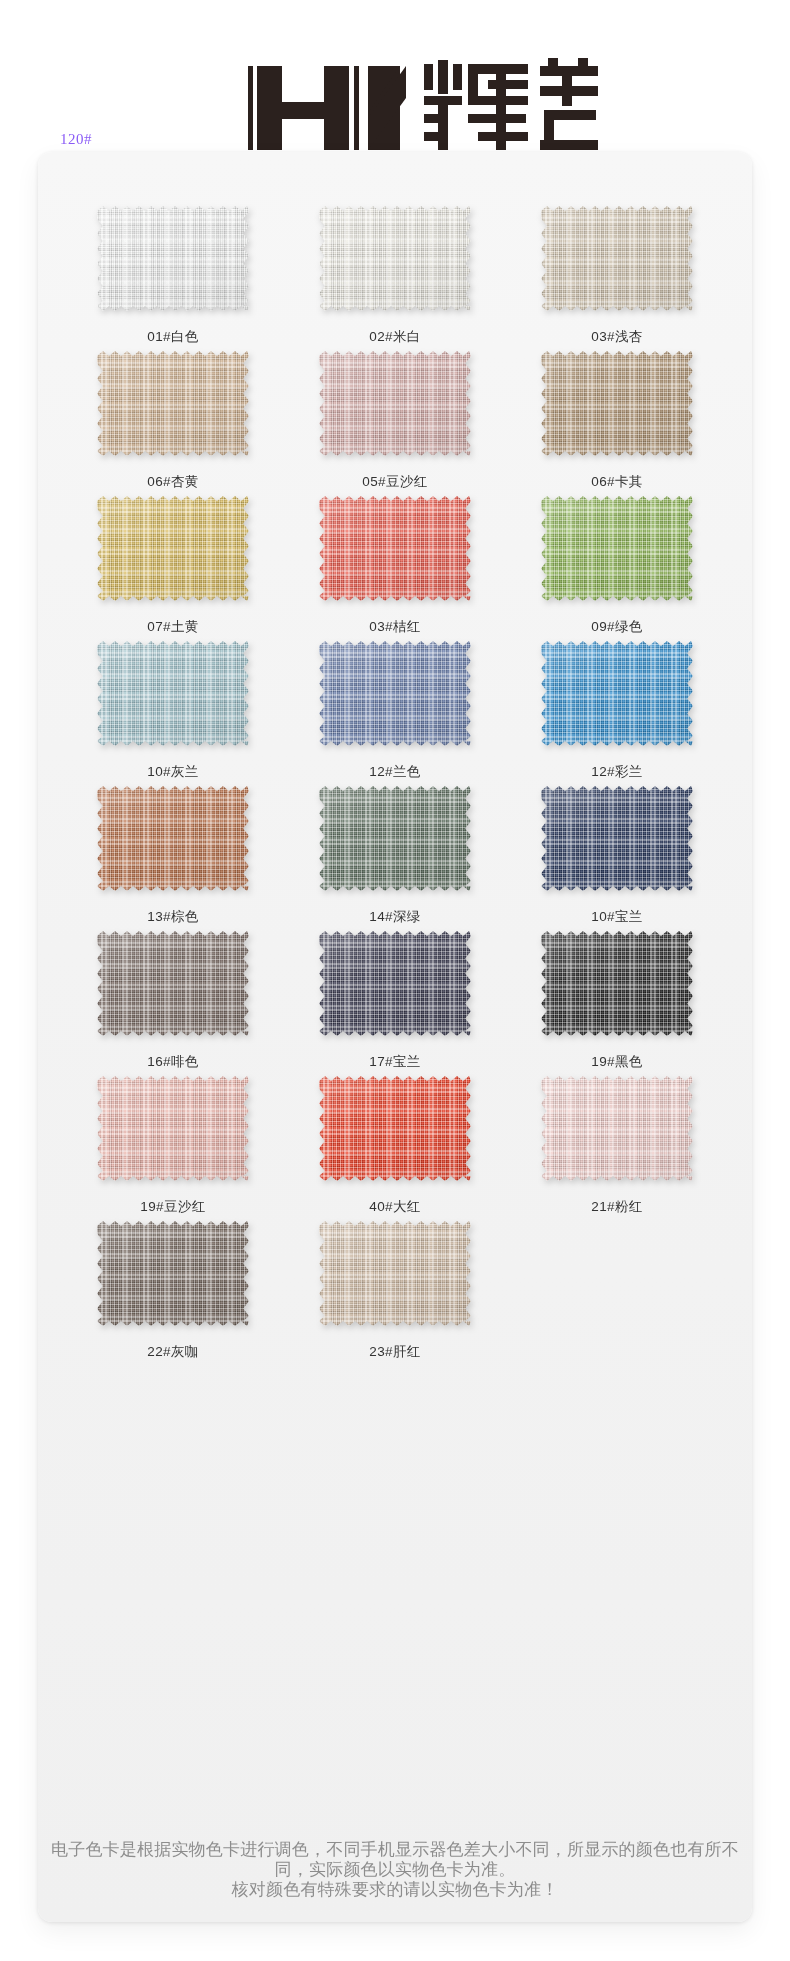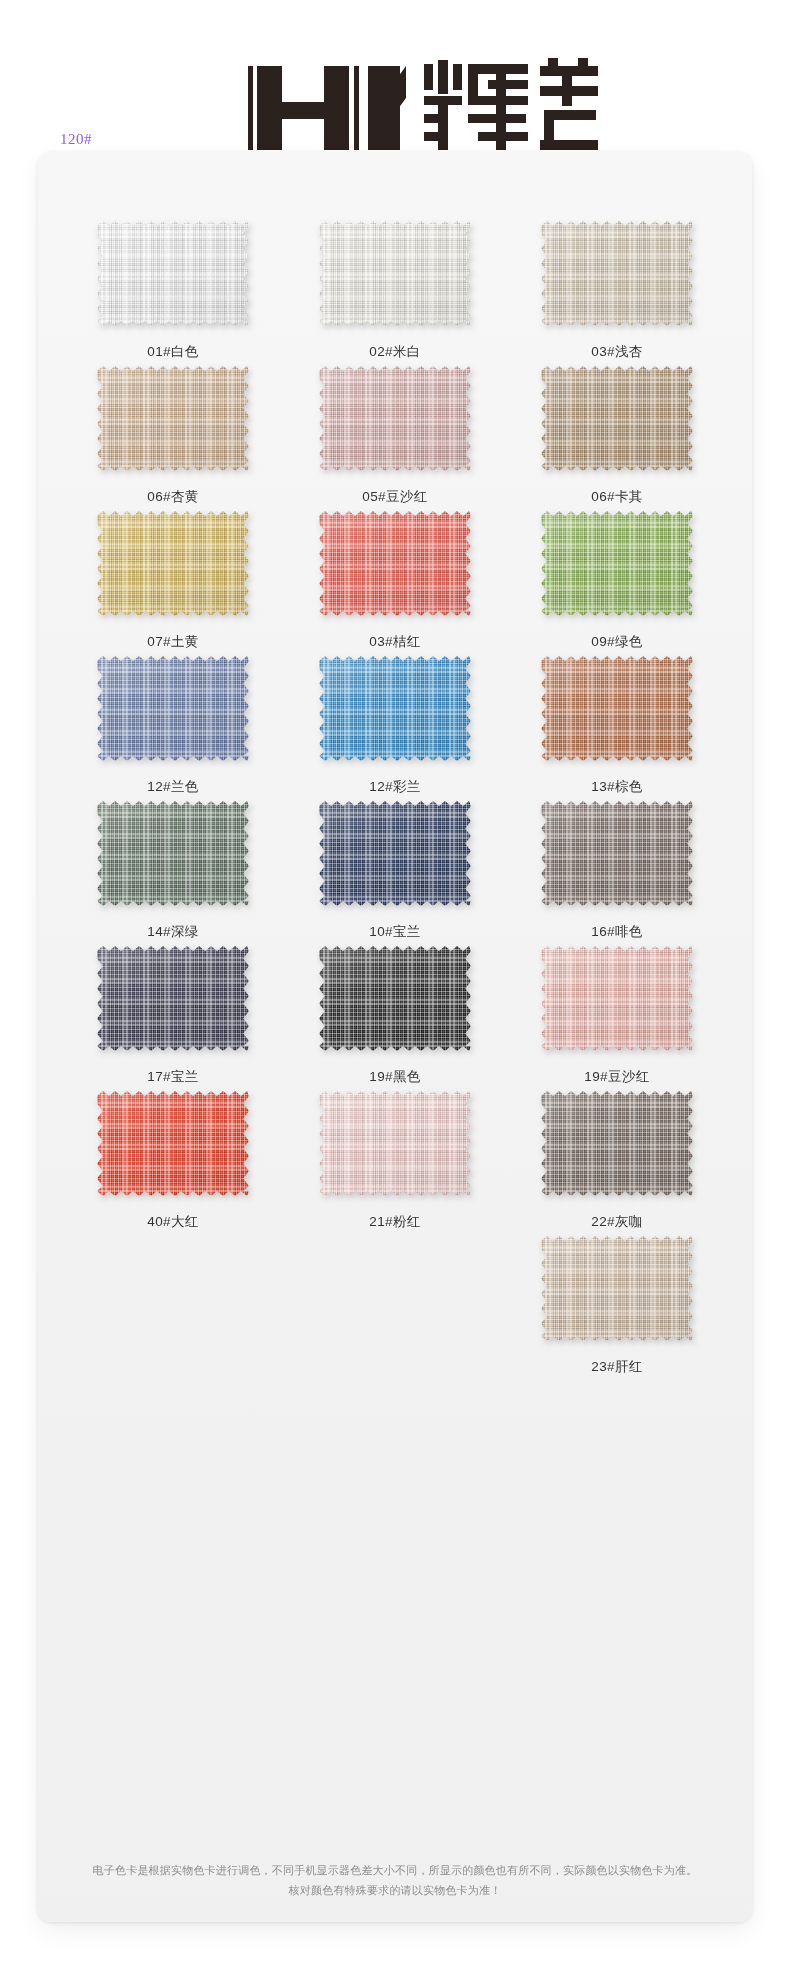--- a/index.html
+++ b/index.html
@@ -67,25 +67,24 @@
     width: 714px;
     height: 1770px;
     background: linear-gradient(180deg,#f7f7f7 0%,#f3f3f3 45%,#f0f0f0 100%);
     border-radius: 14px;
     box-shadow: 0 1px 4px rgba(0,0,0,.10), 0 10px 26px rgba(0,0,0,.06);
   }
 
   .grid {
     position: absolute;
     left: 24px;
-    top: 69px;
+    top: 54px;
     width: 666px;
     display: flex;
     flex-wrap: wrap;
-    justify-content: flex-end;
   }
 
   .cell {
     width: 222px;
     height: 145px;
     display: flex;
     flex-direction: column;
     align-items: center;
     justify-content: flex-start;
   }
@@ -177,21 +176,21 @@
   }
 
   
   .footer {
     position: absolute;
     left: 0;
     bottom: 22px;
     width: 714px;
     text-align: center;
     color: #8d8d8d;
-    font-size: 11px;
+    font-size: 17px;
     line-height: 20px;
     letter-spacing: .2px;
   }
 </style>
 </head>
 <body>
 
 <div class="header">
 
   <div class="spec-code">120#</div>
@@ -322,20 +321,29 @@
         <div class="swatch">
           <div class="fabric" style="background: rgb(140, 181, 82);">
             <div class="weave"></div>
             <div class="sheen"></div>
           </div>
         </div>
         <div class="cell-label">09#绿色</div>
       </div>
       <div class="cell">
         <div class="swatch">
+          <div class="fabric" style="background: rgb(159, 195, 204);">
+            <div class="weave"></div>
+            <div class="sheen"></div>
+          </div>
+        </div>
+        <div class="cell-label">10#灰兰</div>
+      </div>
+      <div class="cell">
+        <div class="swatch">
           <div class="fabric" style="background: rgb(106, 127, 173);">
             <div class="weave"></div>
             <div class="sheen"></div>
           </div>
         </div>
         <div class="cell-label">12#兰色</div>
       </div>
       <div class="cell">
         <div class="swatch">
           <div class="fabric" style="background: rgb(47, 143, 208);">

